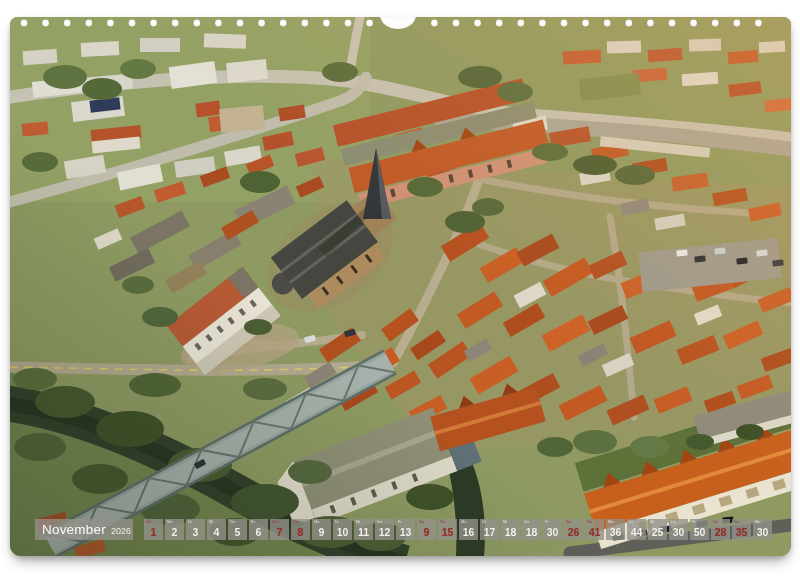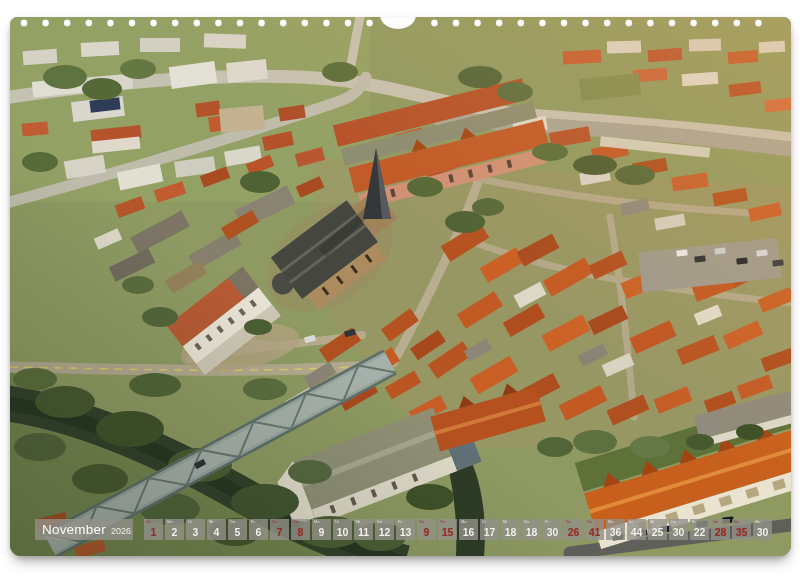--- a/index.html
+++ b/index.html
@@ -475,21 +475,21 @@
         <div class="cell">
           <span class="wd">Mi</span>
           <span class="num">25</span>
         </div>
         <div class="cell">
           <span class="wd">Do</span>
           <span class="num">30</span>
         </div>
         <div class="cell">
           <span class="wd">Fr</span>
-          <span class="num">22</span>
+          <span class="num">50</span>
         </div>
         <div class="cell red">
           <span class="wd">Sa</span>
           <span class="num">28</span>
         </div>
         <div class="cell red">
           <span class="wd">So</span>
           <span class="num">35</span>
         </div>
         <div class="cell">

